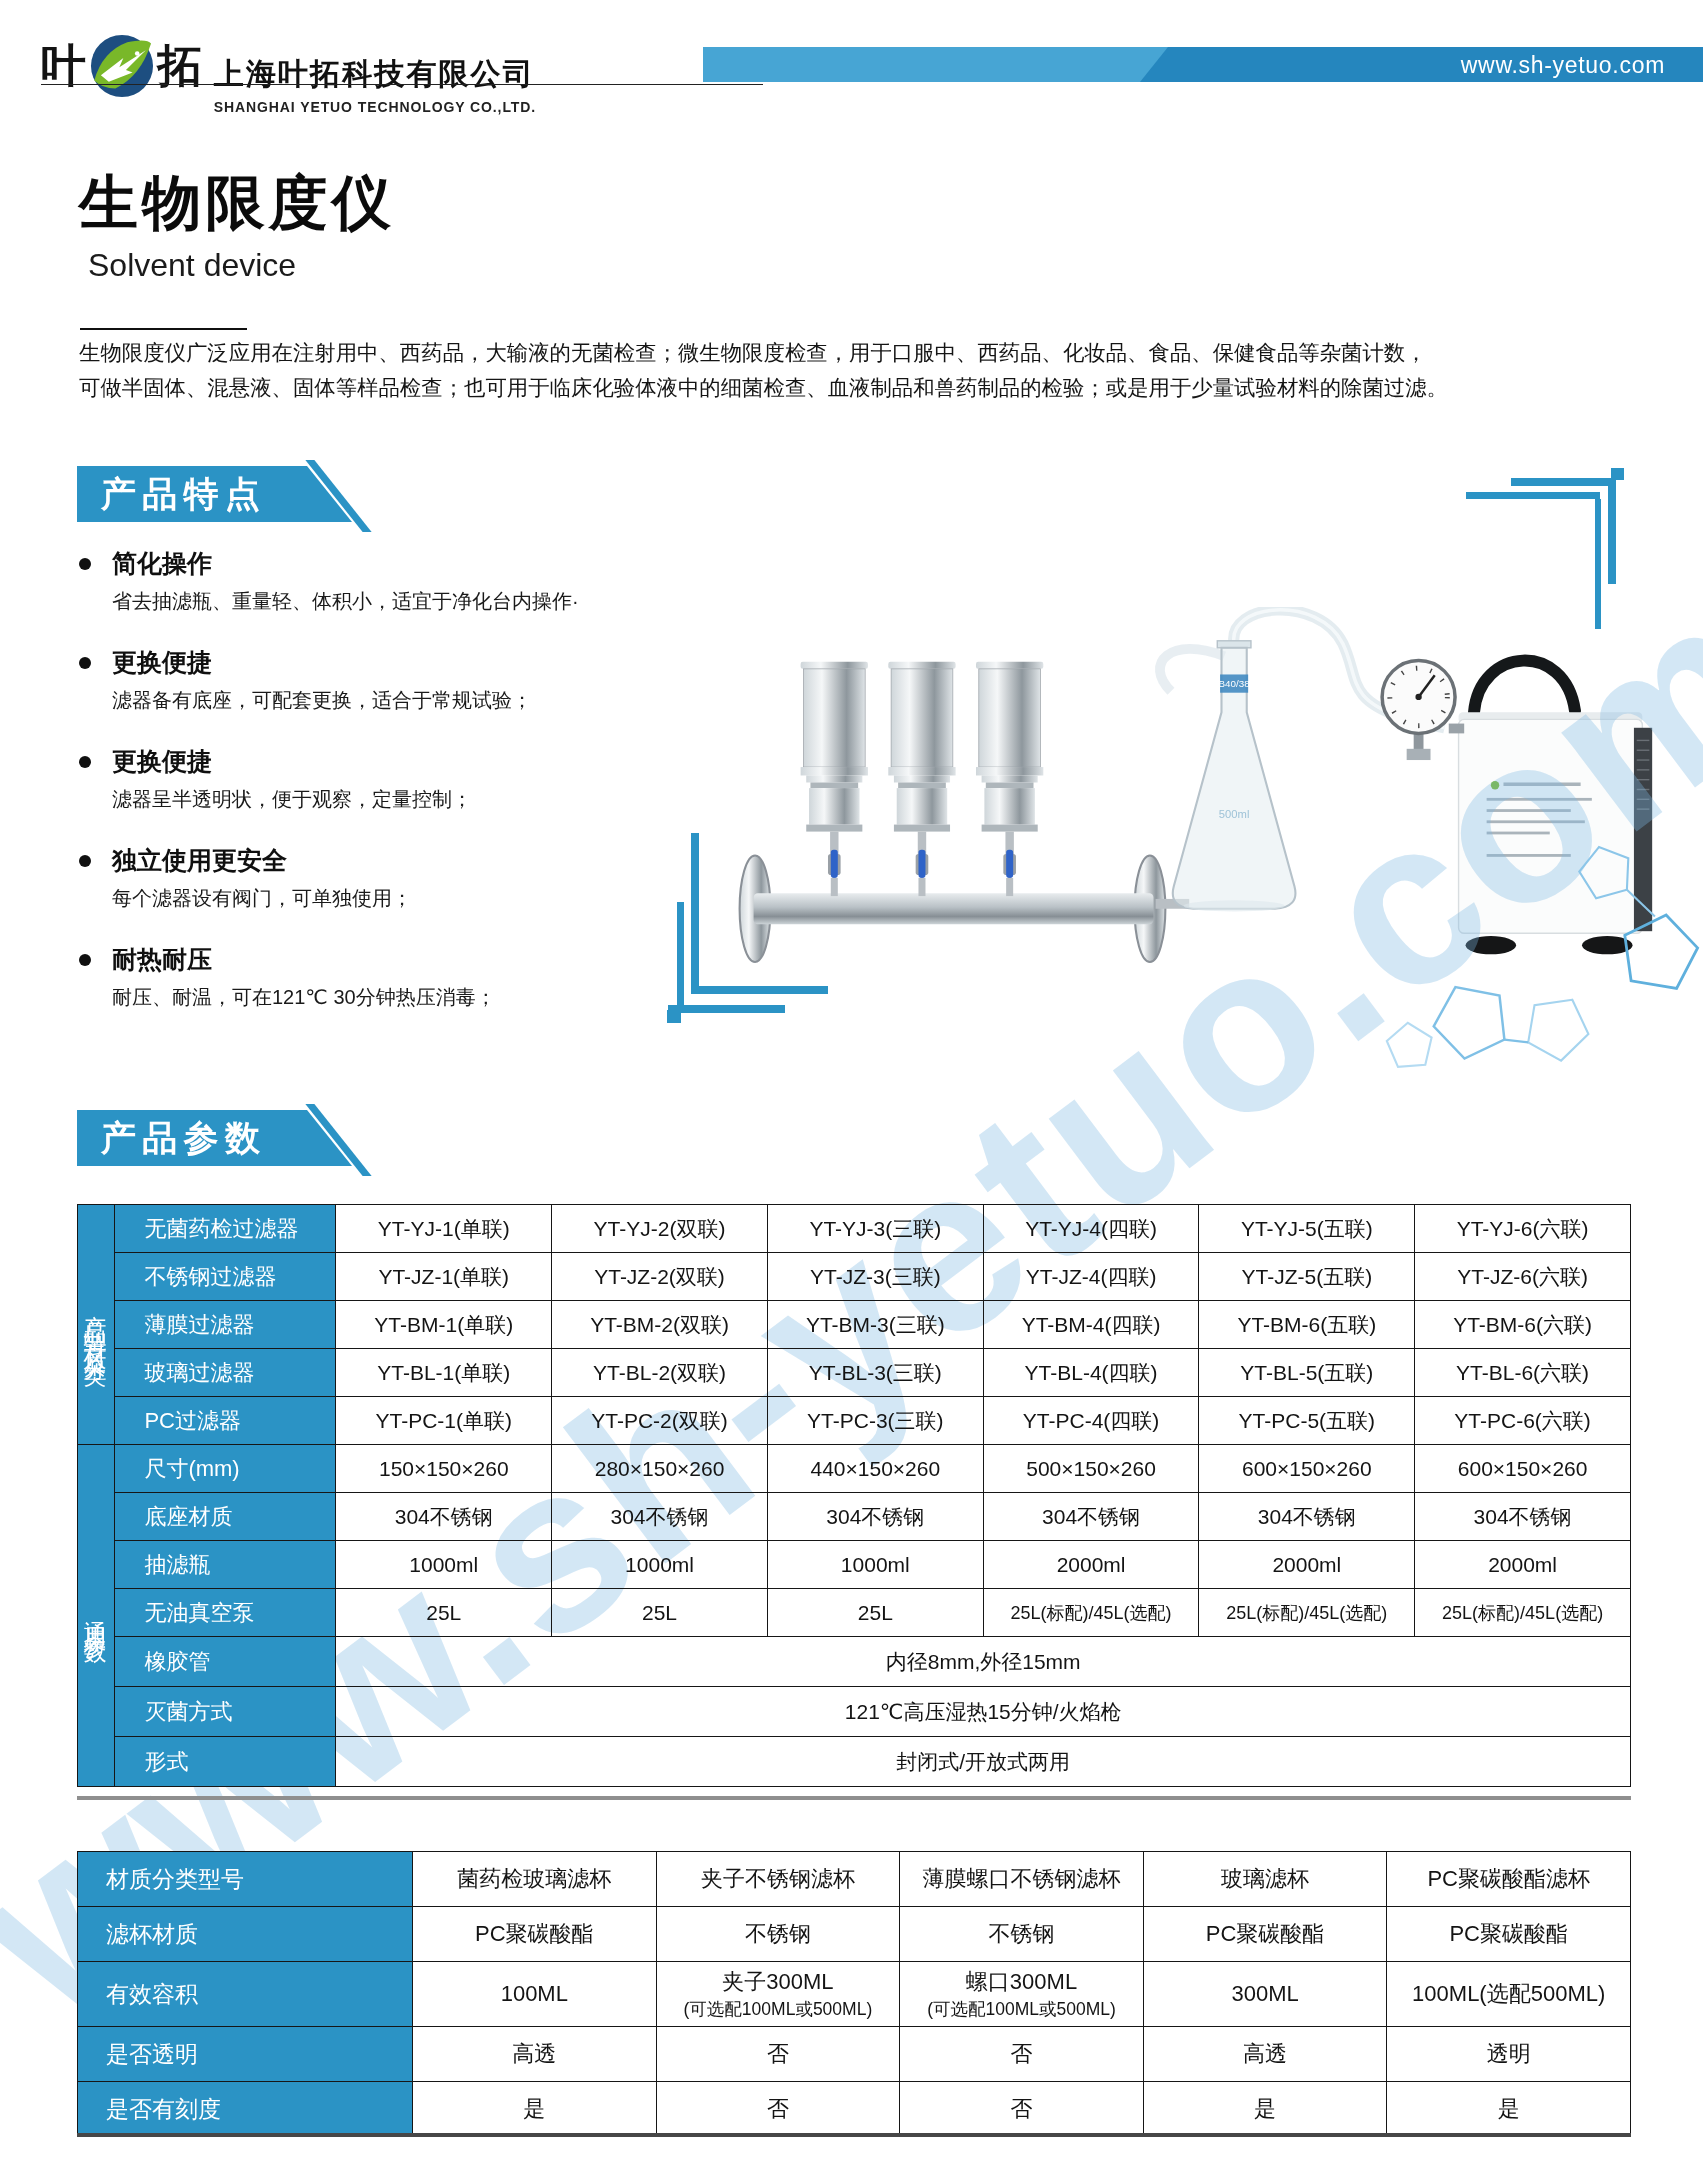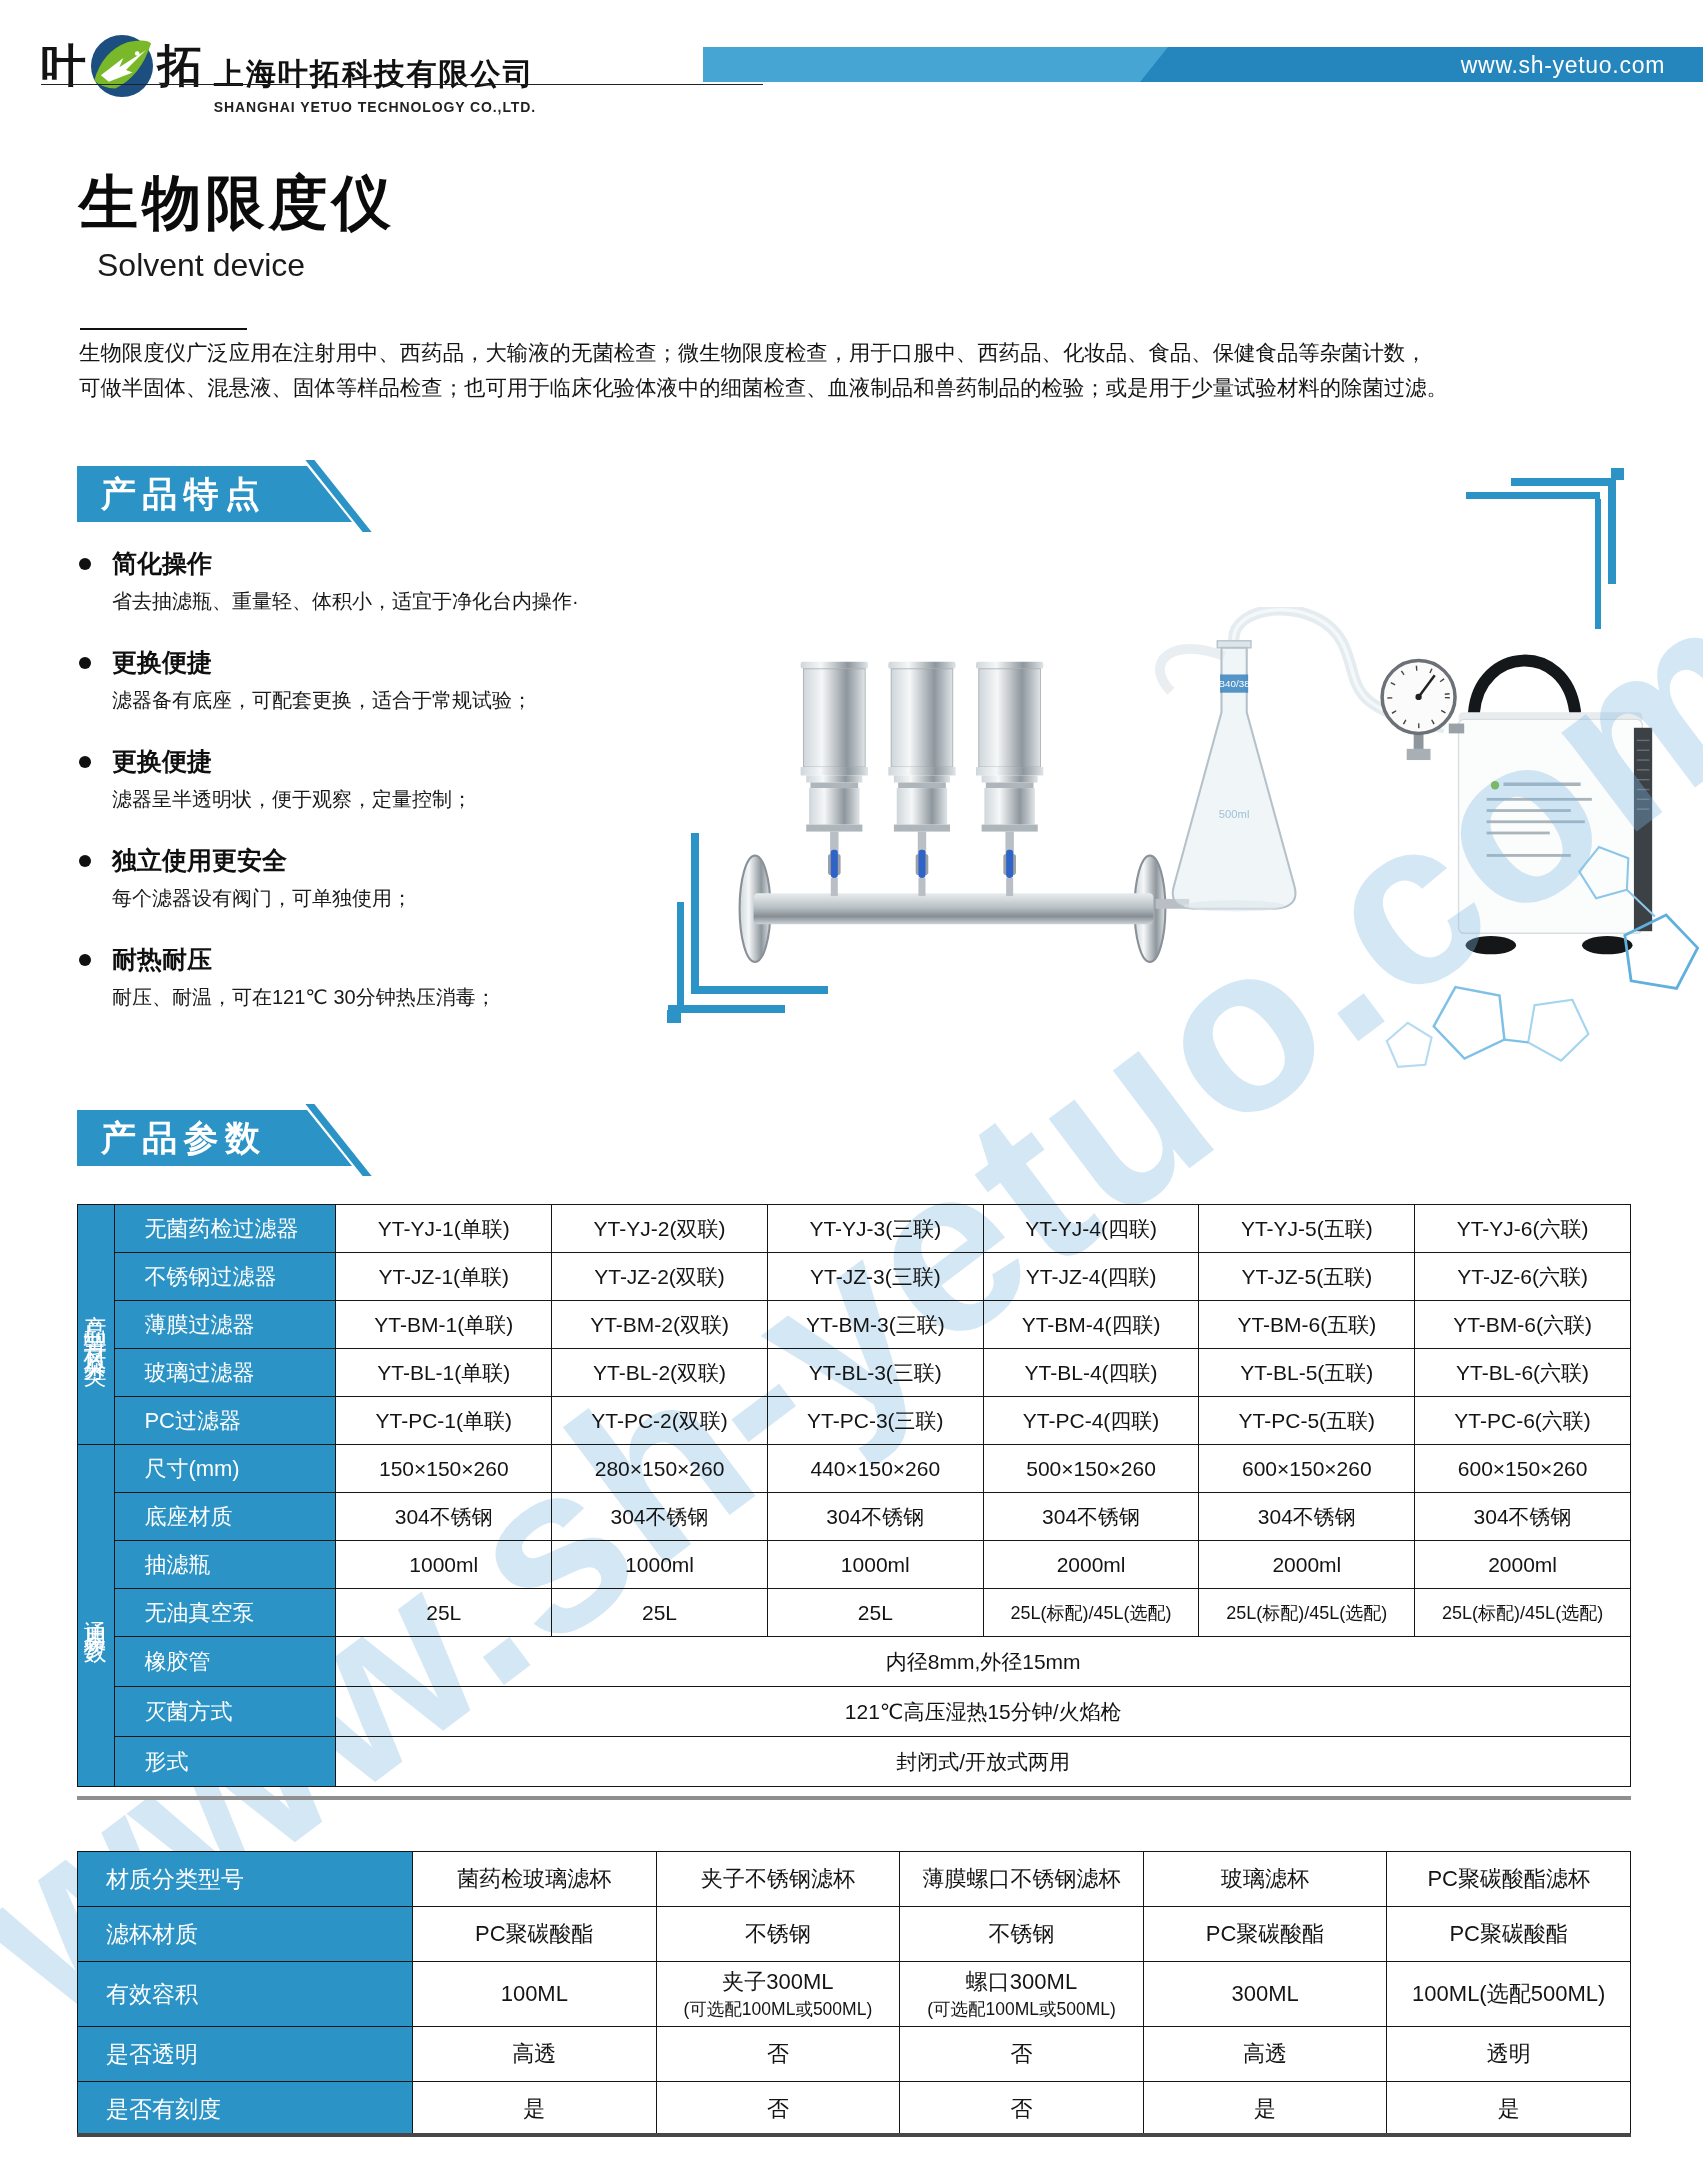--- a/index.html
+++ b/index.html
@@ -16,21 +16,21 @@
   .company-en{font-size:14px;font-weight:600;letter-spacing:0.9px;color:#222;margin-top:3.5px;}
   .header-rule{position:absolute;left:41px;top:84px;width:722px;height:1.4px;background:#222;z-index:5;}
 
   .site-banner{position:absolute;left:703px;right:0;top:47px;height:35px;background:#47a5d4;z-index:5;}
   .site-banner .dark{position:absolute;right:0;top:0;height:100%;width:564px;background:#2586be;
         clip-path:polygon(28px 0,100% 0,100% 100%,0 100%);}
   .site-url{position:absolute;right:39px;top:50%;transform:translateY(-50%);color:#fff;font-size:23px;letter-spacing:0.7px;}
 
   
   .title-cn{position:absolute;left:79px;top:164px;font-size:59px;font-weight:700;letter-spacing:4.2px;color:#0b0b0b;z-index:5;}
-  .title-en{position:absolute;left:97px;top:247px;font-size:32px;color:#1b1b1b;z-index:5;}
+  .title-en{position:absolute;left:88px;top:247px;font-size:32px;color:#1b1b1b;z-index:5;}
   .title-underline{position:absolute;left:80px;top:328px;width:167px;height:2.1px;background:#101010;z-index:5;}
   .description{position:absolute;left:79px;top:336px;width:1606px;font-size:21.4px;line-height:35px;color:#151515;z-index:5;}
 
   
   .section-banner{position:absolute;left:77px;height:56px;z-index:5;color:#fff;}
   .sb-main{position:absolute;left:0;top:0;width:275px;height:56px;background:var(--accent);
            clip-path:polygon(0 0,230px 0,275px 100%,0 100%);display:flex;align-items:center;}
   .sb-text{margin-left:24px;font-size:35px;font-weight:700;letter-spacing:6.3px;}
   .sb-stripe{position:absolute;left:257px;top:-5.6px;width:9px;height:72px;background:var(--accent);transform:skewX(38.5deg);}
   #features-banner{top:466px;}

